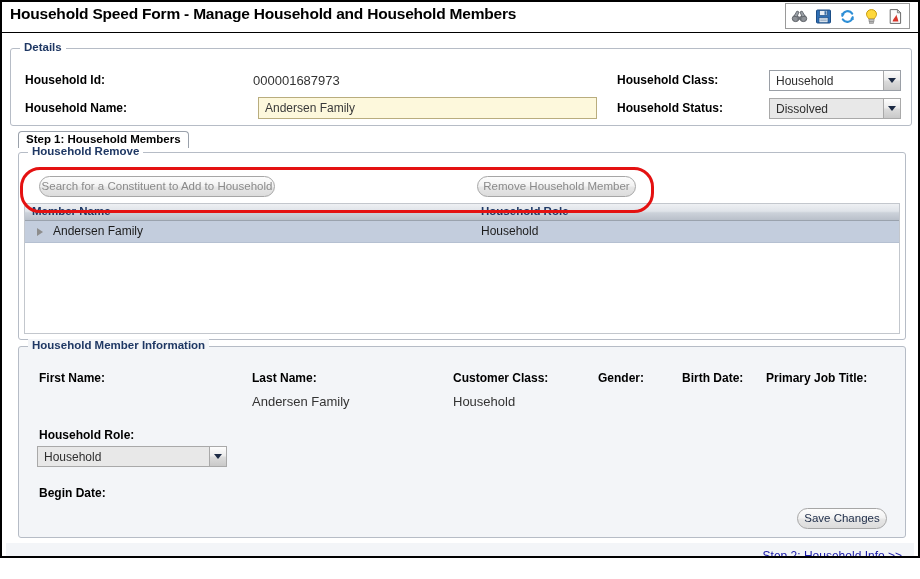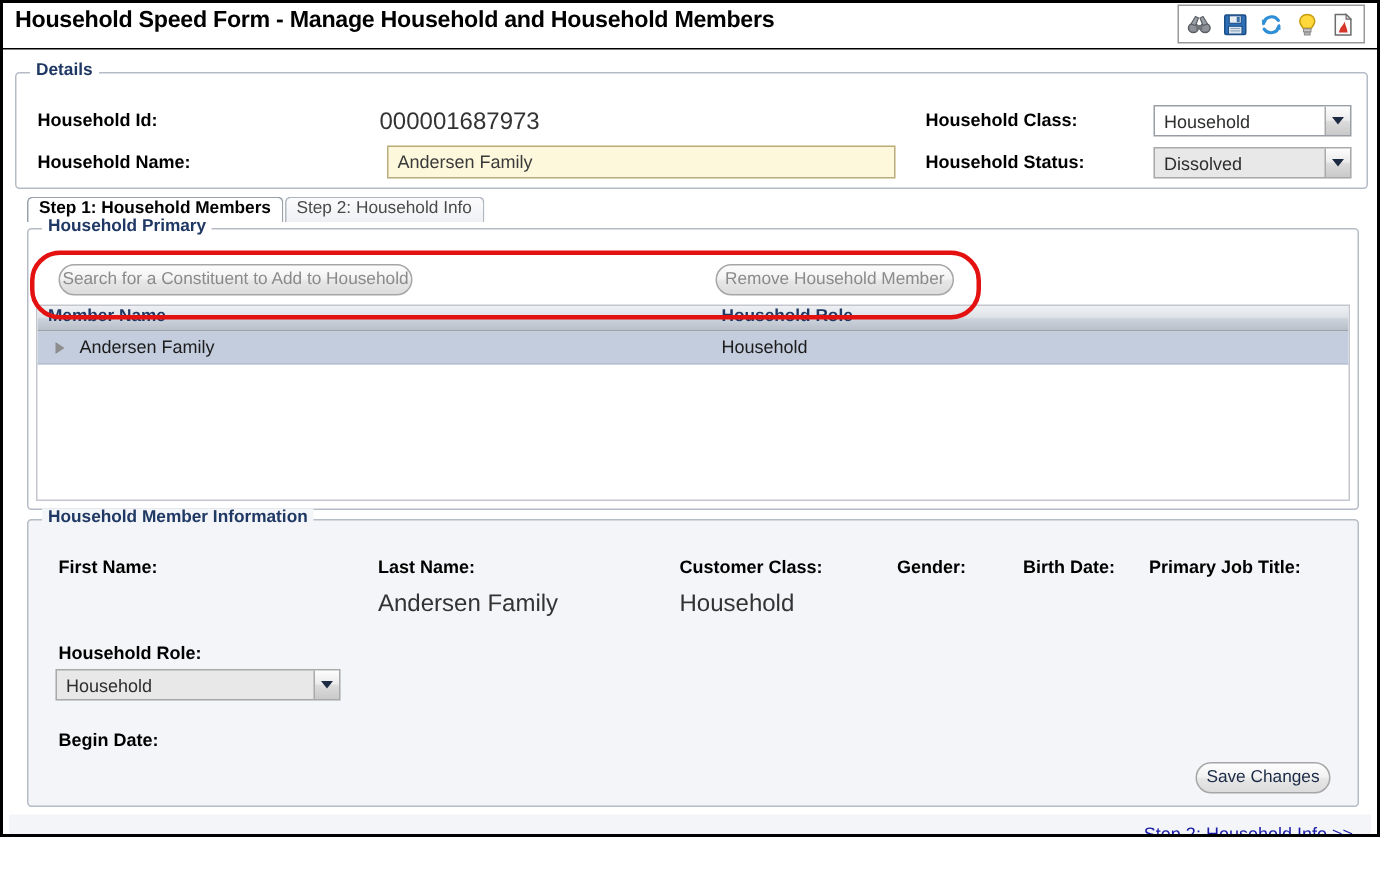--- a/index.html
+++ b/index.html
@@ -90,21 +90,21 @@
 
   .lbl {
     position: absolute;
     font-size: 12px;
     font-weight: bold;
     color: #000000;
     white-space: nowrap;
   }
   .val {
     position: absolute;
-    font-size: 16px;
+    font-size: 13px;
     color: #333333;
     white-space: nowrap;
   }
 
   
   .input-yellow {
     position: absolute;
     box-sizing: border-box;
     background: #fdf8dc;
     border: 1px solid #b9ad7e;
@@ -387,25 +387,24 @@
     <div class="combo dim" style="left:758px; top:49px; width:132px; height:21px;">
       <span class="combo-text">Dissolved</span>
       <span class="combo-btn">
           <i class="caret"></i>
         </span>
     </div>
   </div>
 
   <div class="tabstrip">
     <div class="tab active">Step 1: Household Members</div>
-    <div class="tab inactive">Step 2: Household Info</div>
   </div>
 
   <div class="group" id="members">
-    <span class="group-legend">Household Primary</span>
+    <span class="group-legend">Household Remove</span>
 
     <div class="pill" style="left:20px; top:23px; width:236px;">Search for a Constituent to Add to Household</div>
     <div class="pill" style="left:458px; top:23px; width:159px;">Remove Household Member</div>
 
     <div class="grid">
       <div class="grid-head">
         <span class="gh" style="left:7px;">Member Name</span>
         <span class="gh" style="left:456px;">Household Role</span>
       </div>
       <div class="grid-row">

